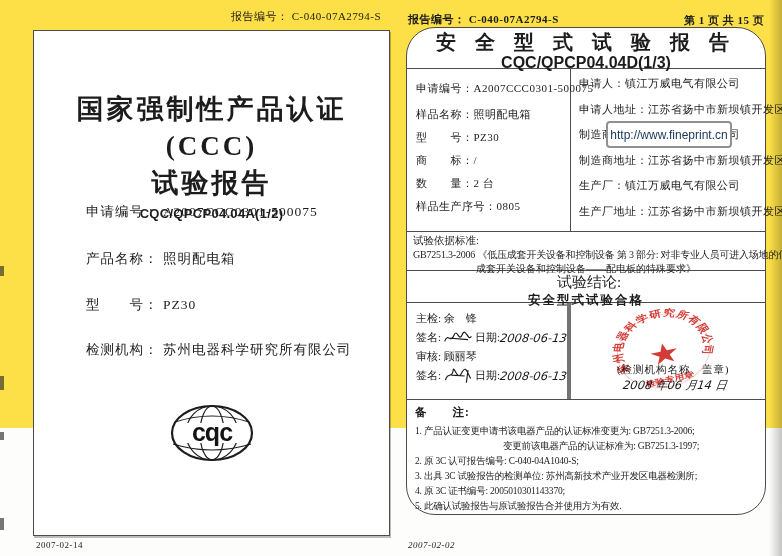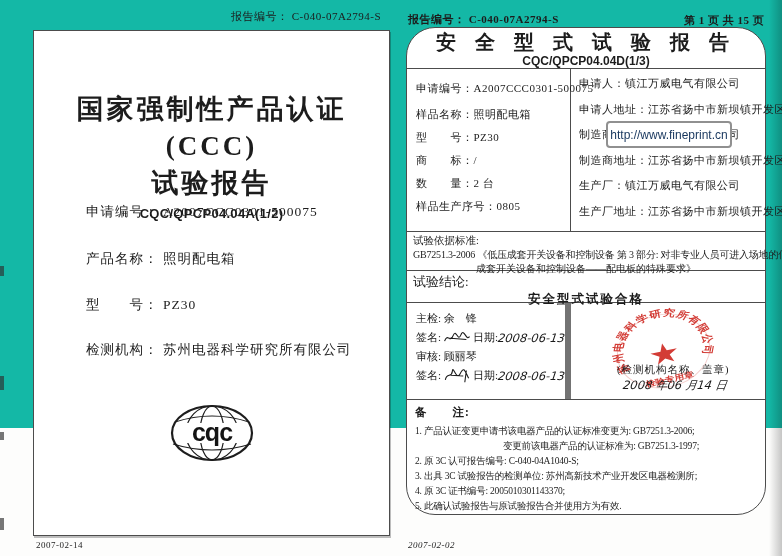--- a/index.html
+++ b/index.html
@@ -1,17 +1,17 @@
 <!DOCTYPE html>
 <html><head>
 <meta charset="utf-8">
 <style>
   * { margin:0; padding:0; box-sizing:border-box; }
   html,body { width:782px; height:556px; background:#fdfdfc; overflow:hidden; }
-  .canvas { position:relative; width:782px; height:428px; background:#14b8a6;
+  .canvas { position:relative; width:782px; height:428px; background:#fde047;
             font-family:"Liberation Serif","DejaVu Serif",serif; color:#1c1c1c; }
 
   
   .page { position:absolute; background:#fff; border:1px solid #4c4c4c; }
   #page-left  { left:33px;  top:30px; width:357px; height:506px; box-shadow:1px 2px 0 rgba(0,0,0,.25); }
   #page-right { left:406px; top:27px; width:360px; height:488px;border-radius:29px; }
 
   .edge-strip { position:absolute; right:0; top:0; width:13px; height:556px;
                 background:linear-gradient(to right, rgba(0,0,0,0), rgba(0,0,0,0.22)); }
   .scan-mark  { position:absolute; left:0; width:4px; background:#2e2e2e; opacity:.65; }
@@ -32,37 +32,37 @@
               font-family:"Liberation Sans",sans-serif; letter-spacing:.3px; }
   .lt-field { position:absolute; left:52px; font-size:13.5px; letter-spacing:1px; white-space:nowrap; }
   .lt-logo  { position:absolute; left:126px; top:371px; }
 
   
   .rt-table { display:flex; flex-direction:column; height:100%; }
   .rt-row   { border-bottom:1px solid #4c4c4c; position:relative; }
   .rt-row:last-child { border-bottom:none; flex:1; }
   .row-title { height:41px; text-align:center; padding-top:2px; }
   .rt-title  { font-size:20px; font-weight:bold; letter-spacing:7px; line-height:24px; }
-  .rt-code   { font-size:12px; font-weight:bold; font-family:"Liberation Sans",sans-serif; }
+  .rt-code   { font-size:16px; font-weight:bold; font-family:"Liberation Sans",sans-serif; }
   .row-info  { height:164px; display:flex; }
   .col-l { width:164px; border-right:1px solid #4c4c4c; padding:12px 4px 0 9px; }
   .col-r { flex:1; padding:7px 4px 0 8px; }
   .info-line { font-size:11px; white-space:nowrap; letter-spacing:.5px; }
   .col-l .info-line { margin-bottom:8px; }
   .col-l .info-line:first-child { margin-bottom:11px; }
   .col-r .info-line { margin-bottom:10.5px; }
   .row-standard { height:39px; font-size:10px; }
   .std-label { font-size:10.5px; padding:2px 0 0 6px; }
   .std-l1 { padding-left:6px; white-space:nowrap; letter-spacing:-.2px; }
   .std-l2 { text-align:center; }
   .row-concl { height:32px; }
-  .concl-label { font-size:13px; padding:2px 0 0 6px; }
+  .concl-label { font-size:15px; padding:2px 0 0 6px;text-align:center; }
   .concl-val { text-align:center; font-size:12.5px; font-weight:bold; letter-spacing:2px; }
   .row-sign { height:97px; display:flex; }
-  .sig-l { width:164px; border-right:6px solid #737373; padding:6px 0 0 9px; }
+  .sig-l { width:164px; border-right:4px solid #737373; padding:6px 0 0 9px; }
   .sig-r { flex:1; position:relative; }
   .sig-line { font-size:11px; white-space:nowrap; height:19px; display:flex; align-items:center; }
   .hand { font-family:"DejaVu Sans",sans-serif; font-style:italic; transform:skewX(-8deg);
           font-size:11.5px; color:#1a1a1a; display:inline-block; }
   .scribble { margin:0 2px; }
   .stamp-wrap { position:absolute; left:34px; top:2px; transform:rotate(-12deg);
                 mix-blend-mode:multiply; opacity:.92; }
   .stamp-note { position:absolute; left:46px; top:60px; font-size:10.5px; letter-spacing:1px; }
   .stamp-date { position:absolute; left:52px; top:75px; }
   .row-notes { padding:5px 8px 0 8px; }

